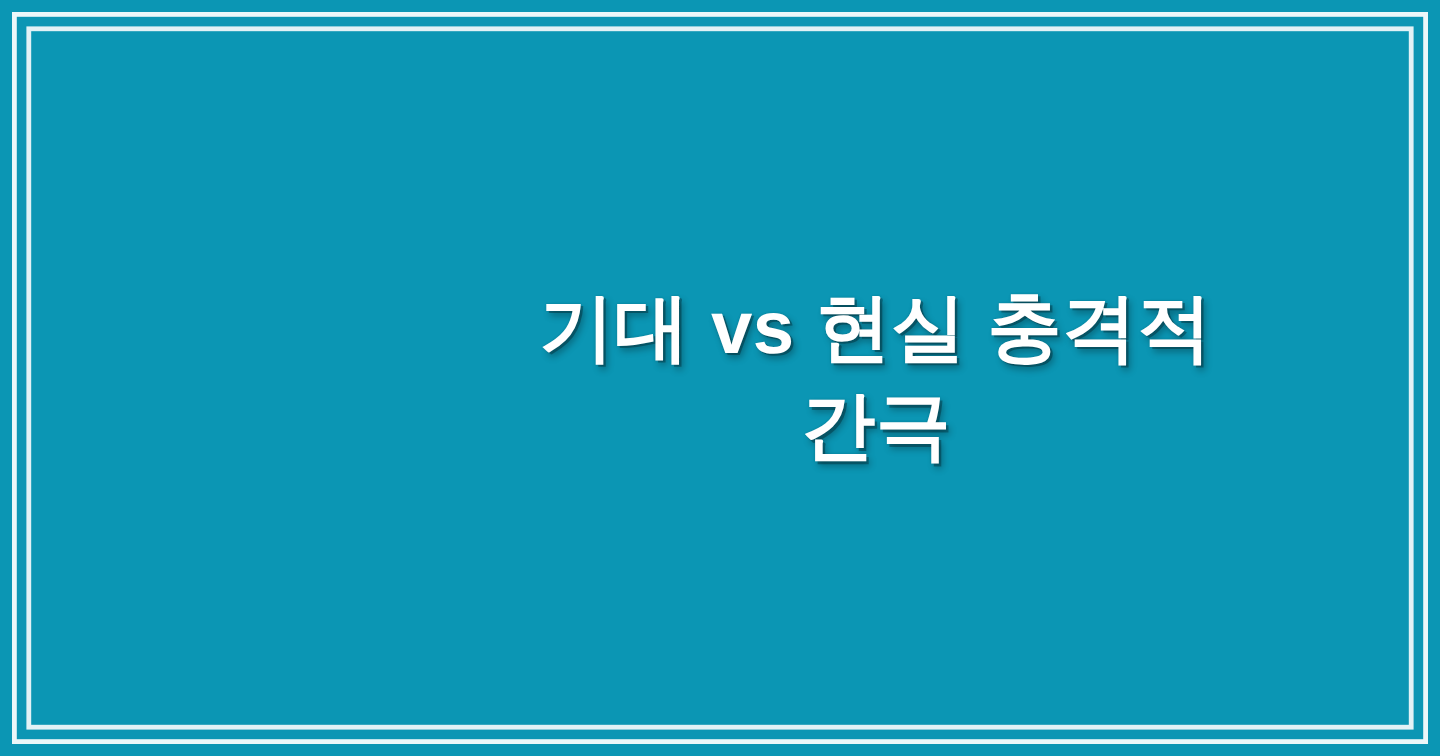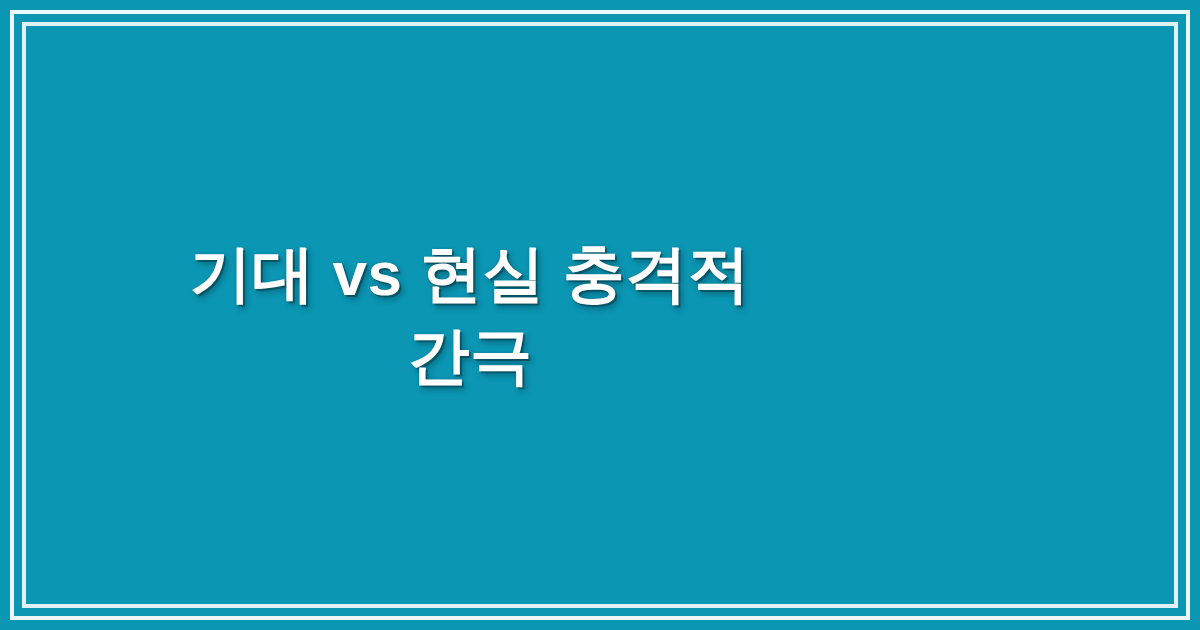--- a/index.html
+++ b/index.html
@@ -48,21 +48,21 @@
 
   
   #title-area {
     position: absolute;
     left: 0;
     top: 0;
     width: 1200px;
     height: 630px;
     display: flex;
     align-items: center;
-    justify-content: flex-start;
+    justify-content: flex-end;
     padding: 0 150px;
     box-sizing: border-box;
   }
 
   #page-title {
     margin: 0;
     width: 100%;
     max-width: 640px;
     text-align: center;
     color: #ffffff;

